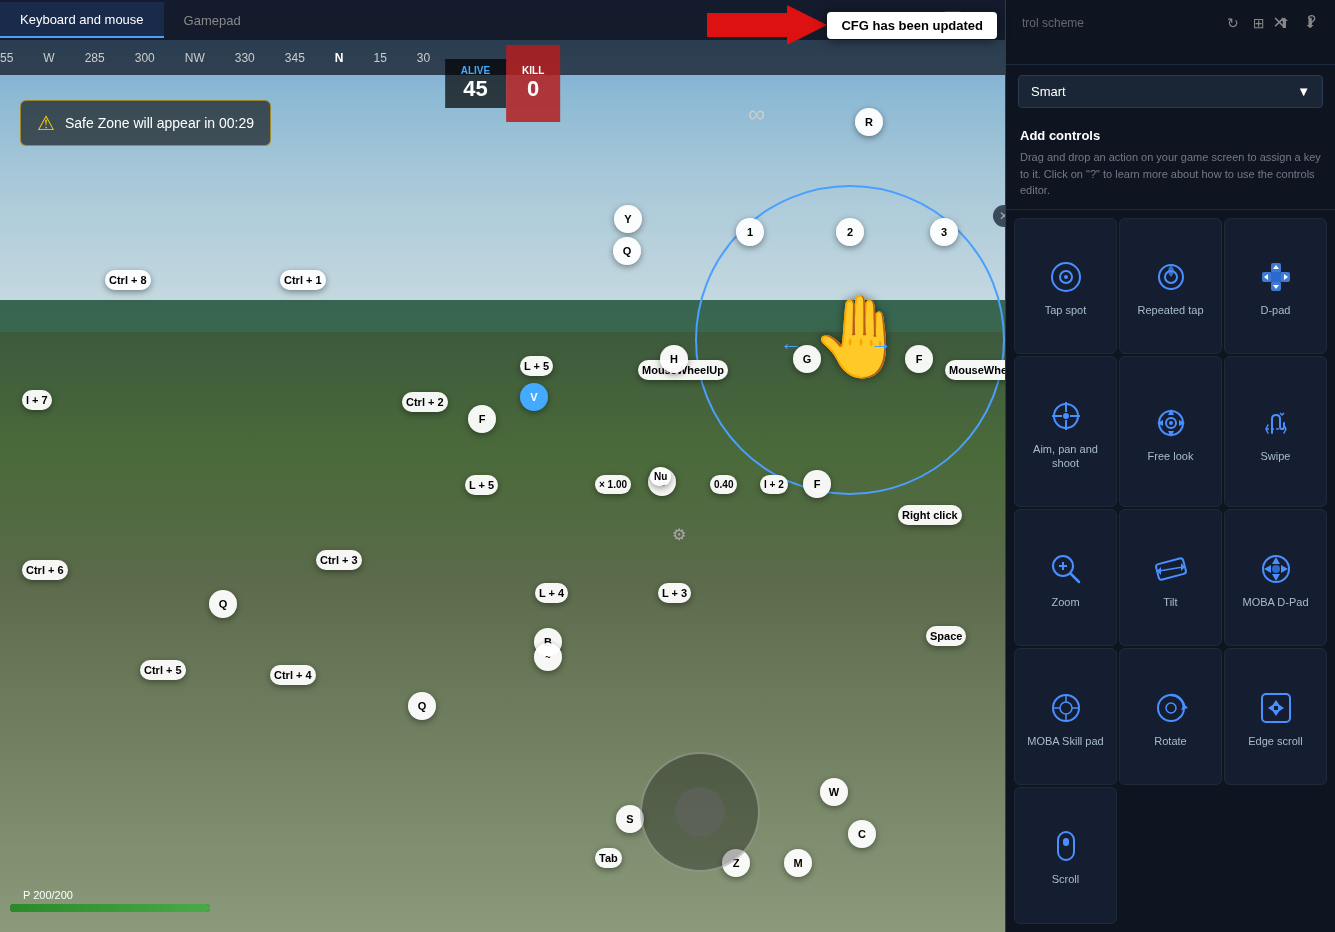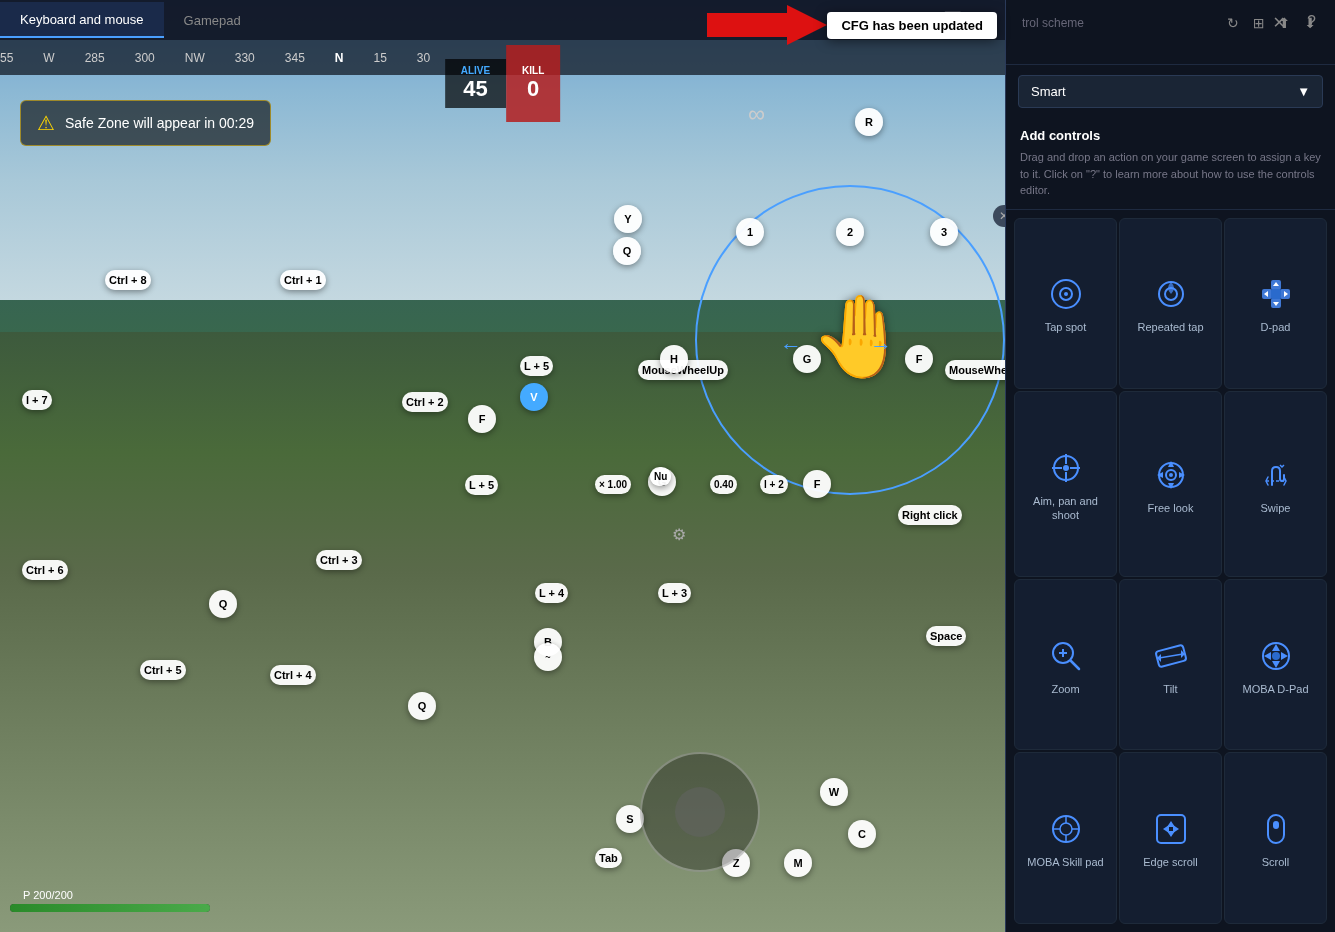--- a/index.html
+++ b/index.html
@@ -684,20 +684,29 @@
         <circle cx="18" cy="18" r="13" fill="none" stroke="#4a8fff" stroke-width="2"></circle>
         <circle cx="18" cy="18" r="6" fill="none" stroke="#4a8fff" stroke-width="1.5"></circle>
         <line x1="18" y1="5" x2="18" y2="12" stroke="#4a8fff" stroke-width="1.5"></line>
         <line x1="18" y1="24" x2="18" y2="31" stroke="#4a8fff" stroke-width="1.5"></line>
         <line x1="5" y1="18" x2="12" y2="18" stroke="#4a8fff" stroke-width="1.5"></line>
         <line x1="24" y1="18" x2="31" y2="18" stroke="#4a8fff" stroke-width="1.5"></line>
       </svg>
       <span class="control-label">MOBA Skill pad</span>
     </div>
 
+    <div class="control-item">
+      <svg class="ctrl-svg" viewBox="0 0 36 36">
+        <circle cx="18" cy="18" r="13" fill="none" stroke="#4a8fff" stroke-width="2"></circle>
+        <circle cx="18" cy="18" r="5" fill="none" stroke="#4a8fff" stroke-width="1.5"></circle>
+        <path d="M18 5 A13 13 0 0 1 31 18" fill="none" stroke="#4a8fff" stroke-width="2.5" stroke-linecap="round"></path>
+        <polygon points="31,14 35,18 28,20" fill="#4a8fff"></polygon>
+      </svg>
+      <span class="control-label">Rotate</span>
+    </div>
 
     <div class="control-item">
       <svg class="ctrl-svg" viewBox="0 0 36 36">
         <rect x="4" y="4" width="28" height="28" rx="4" fill="none" stroke="#4a8fff" stroke-width="2"></rect>
         <polygon points="18,10 22,16 14,16" fill="#4a8fff"></polygon>
         <polygon points="18,26 22,20 14,20" fill="#4a8fff"></polygon>
         <polygon points="10,18 16,14 16,22" fill="#4a8fff"></polygon>
         <polygon points="26,18 20,14 20,22" fill="#4a8fff"></polygon>
       </svg>
       <span class="control-label">Edge scroll</span>

